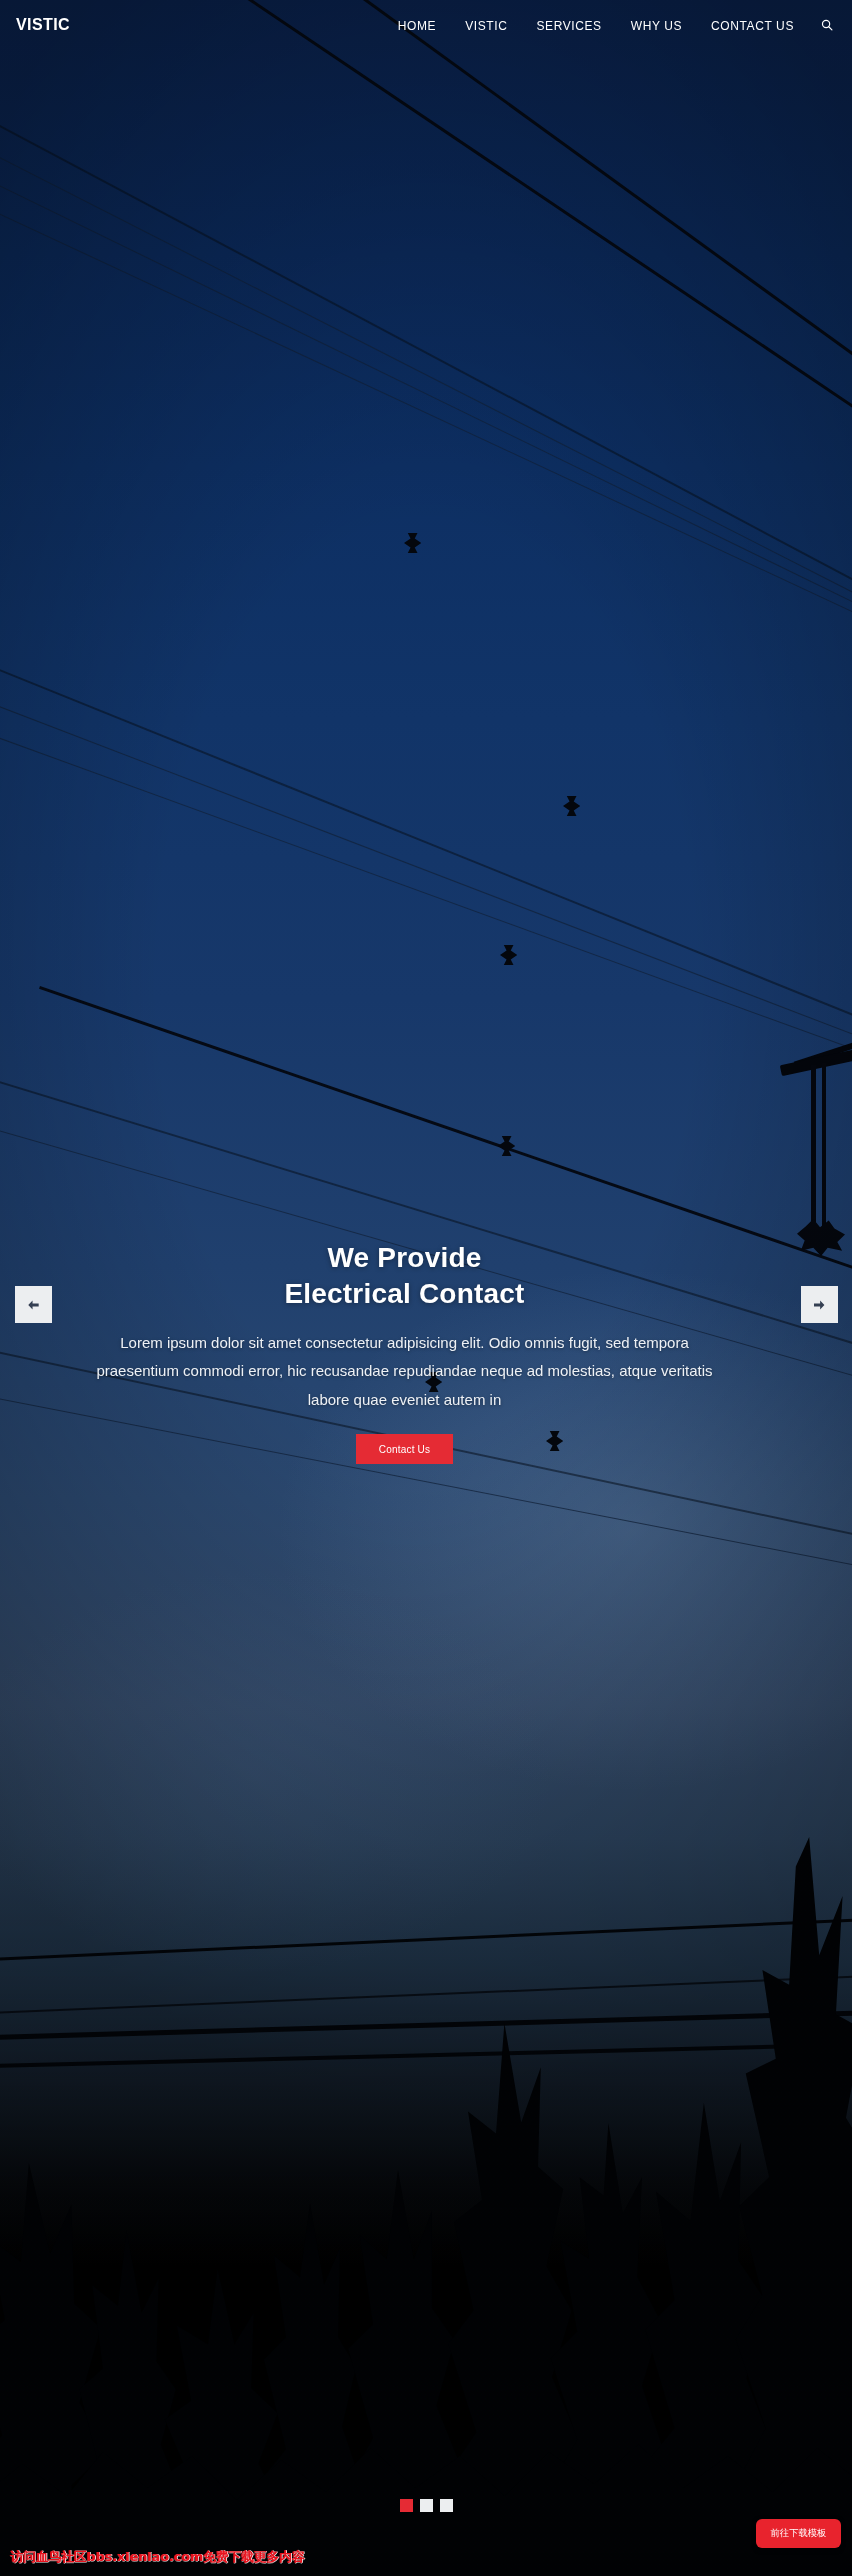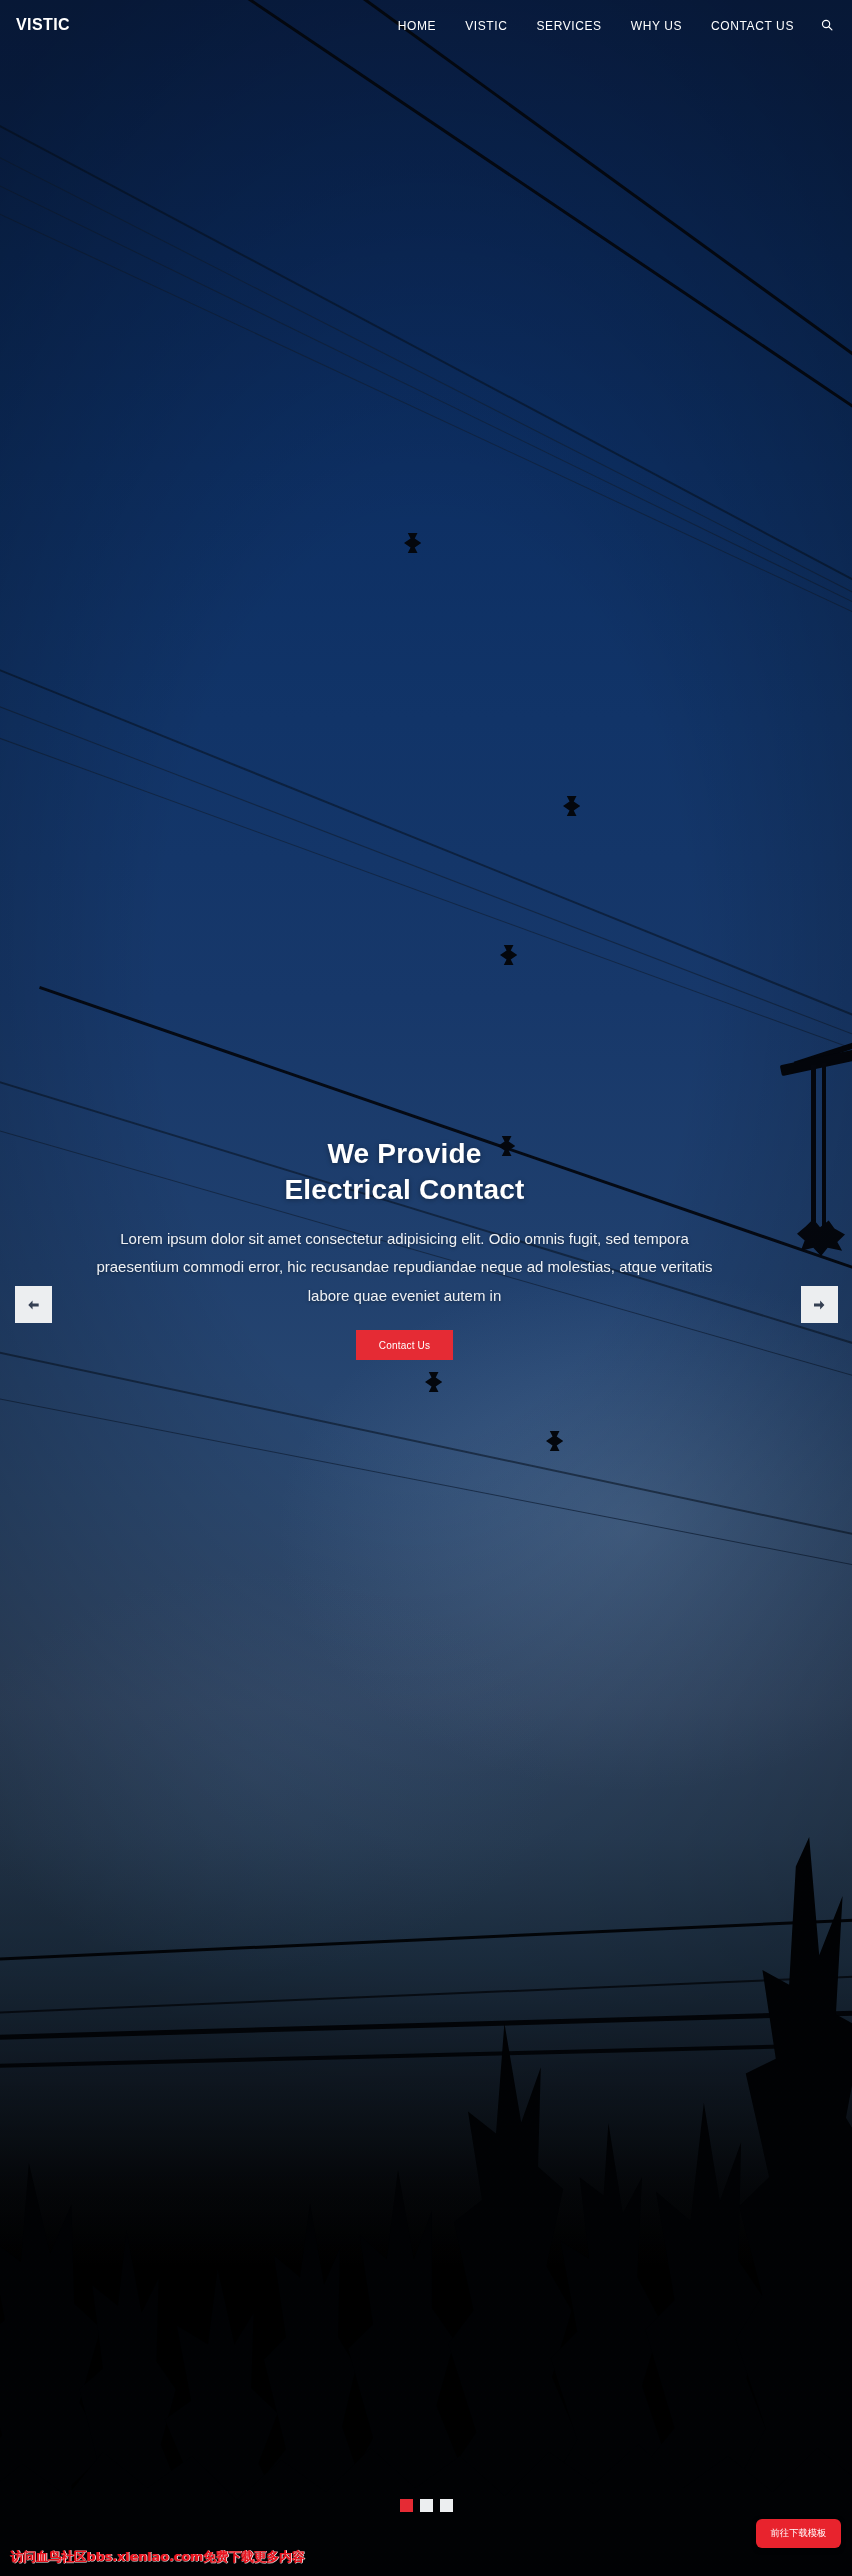--- a/index.html
+++ b/index.html
@@ -115,21 +115,21 @@
     text-decoration:none; font-weight:400; white-space:nowrap;
   }
   .search-btn {
     position:absolute; right:18.7px; top:17.3px;
     width:14.7px; height:14.7px; display:flex; align-items:center; justify-content:center;
     cursor:pointer;
   }
 
   
   .slide-content {
-    position:absolute; left:0; top:1136px; width:809px;
+    position:absolute; left:0; top:1240px; width:809px;
     text-align:center; z-index:30;
   }
   .slide-title {
     color:#ffffff; font-size:28px; font-weight:bold; line-height:1.28;
     letter-spacing:0.2px; text-shadow:0 1.3px 5.3px rgba(0,0,0,0.35);
   }
   .slide-desc {
     margin:17.3px auto 0; width:620px;
     color:#eef1f5; font-size:15px; line-height:1.9; font-weight:400;
     text-shadow:0 0.7px 3.3px rgba(0,0,0,0.4);

